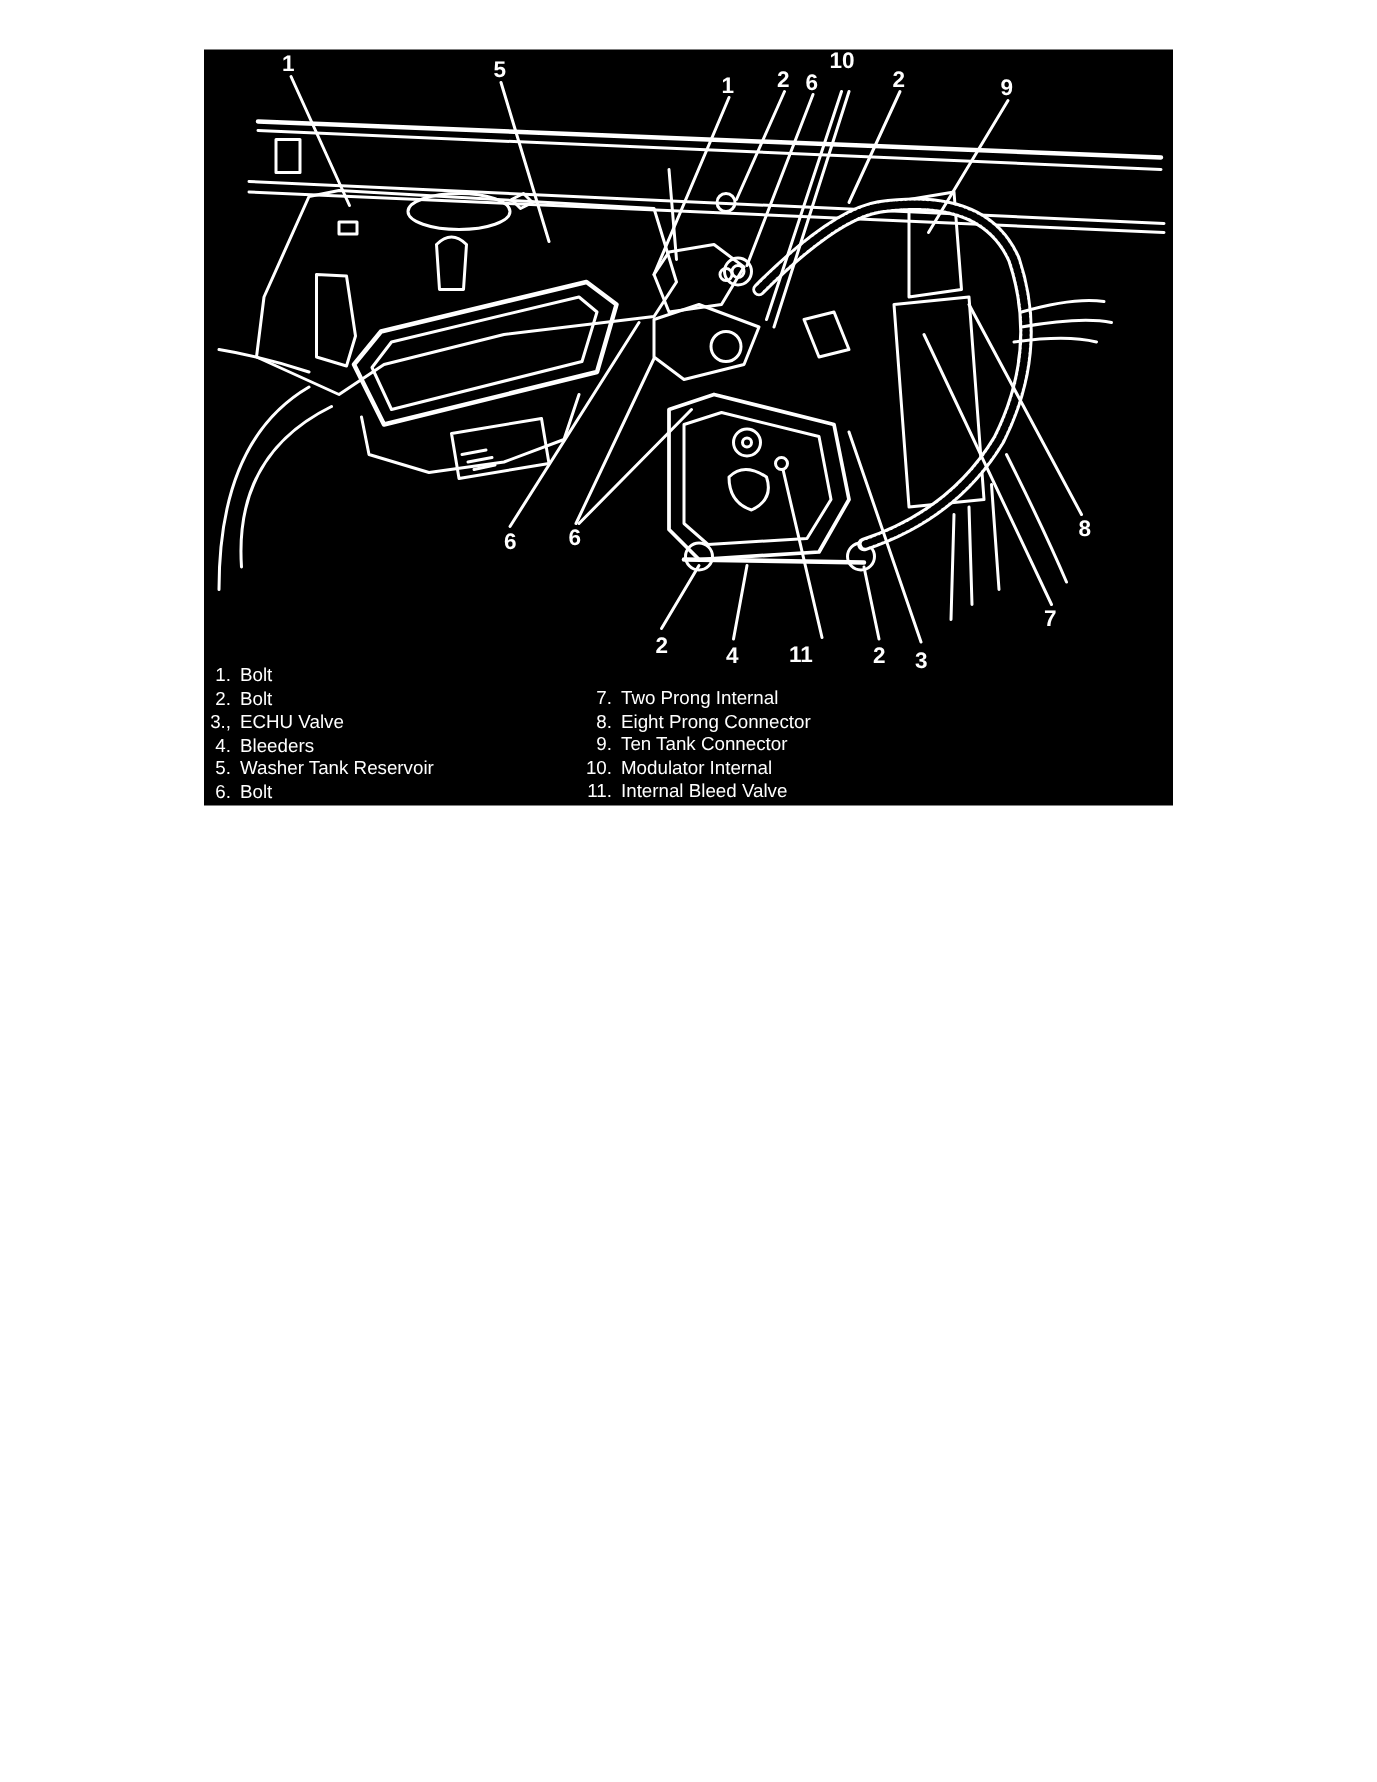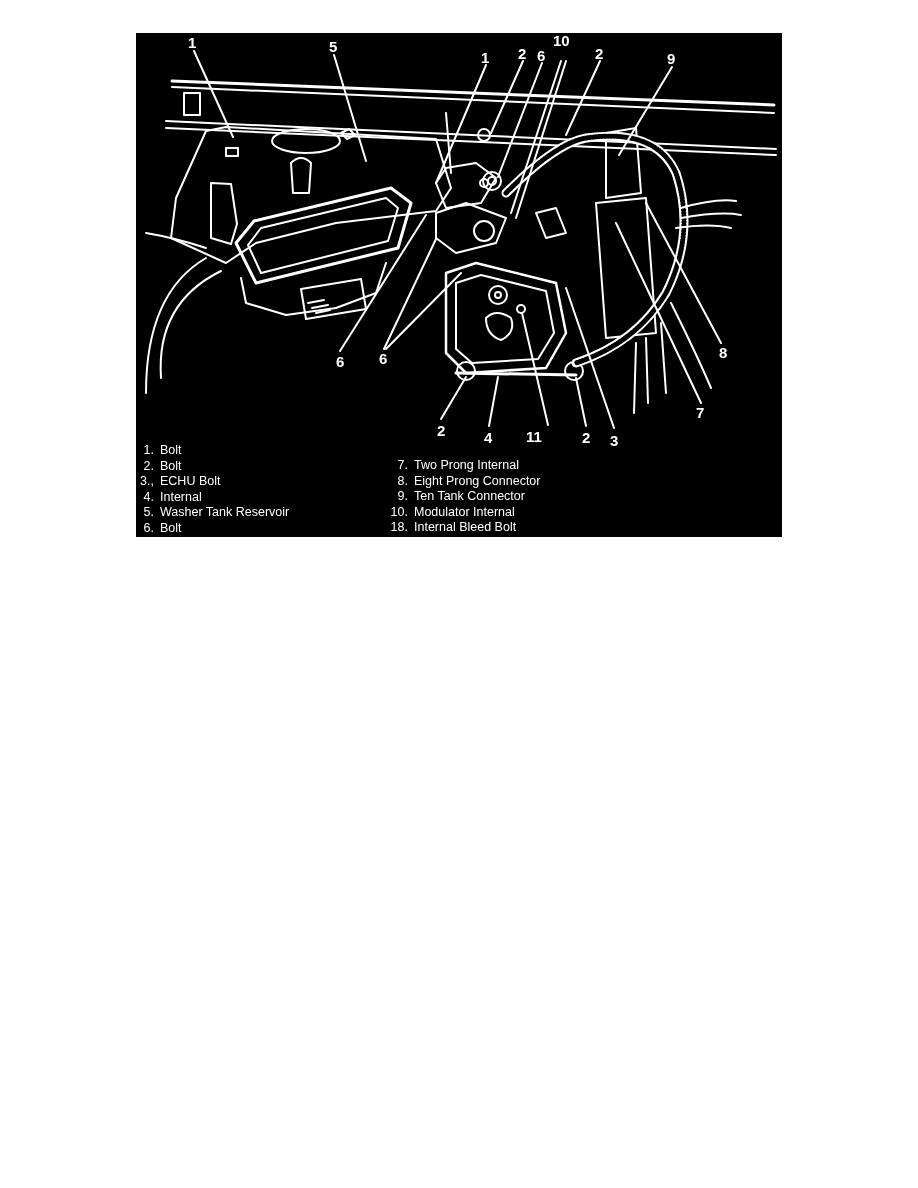--- a/index.html
+++ b/index.html
@@ -121,25 +121,25 @@
     <div class="row">
         <span class="num">1.</span>
         <span>Bolt</span>
       </div>
     <div class="row">
         <span class="num">2.</span>
         <span>Bolt</span>
       </div>
     <div class="row">
         <span class="num">3.,</span>
-        <span>ECHU Bolt</span>
+        <span>ECHU Valve</span>
       </div>
     <div class="row">
         <span class="num">4.</span>
-        <span>Internal</span>
+        <span>Bleeders</span>
       </div>
     <div class="row">
         <span class="num">5.</span>
         <span>Washer Tank Reservoir</span>
       </div>
     <div class="row">
         <span class="num">6.</span>
         <span>Bolt</span>
       </div>
   </div>
@@ -155,17 +155,17 @@
       </div>
     <div class="row">
         <span class="num">9.</span>
         <span>Ten Tank Connector</span>
       </div>
     <div class="row">
         <span class="num">10.</span>
         <span>Modulator Internal</span>
       </div>
     <div class="row">
-        <span class="num">18.</span>
-        <span>Internal Bleed Bolt</span>
+        <span class="num">11.</span>
+        <span>Internal Bleed Valve</span>
       </div>
   </div>
 </div>
 
 </body></html>

